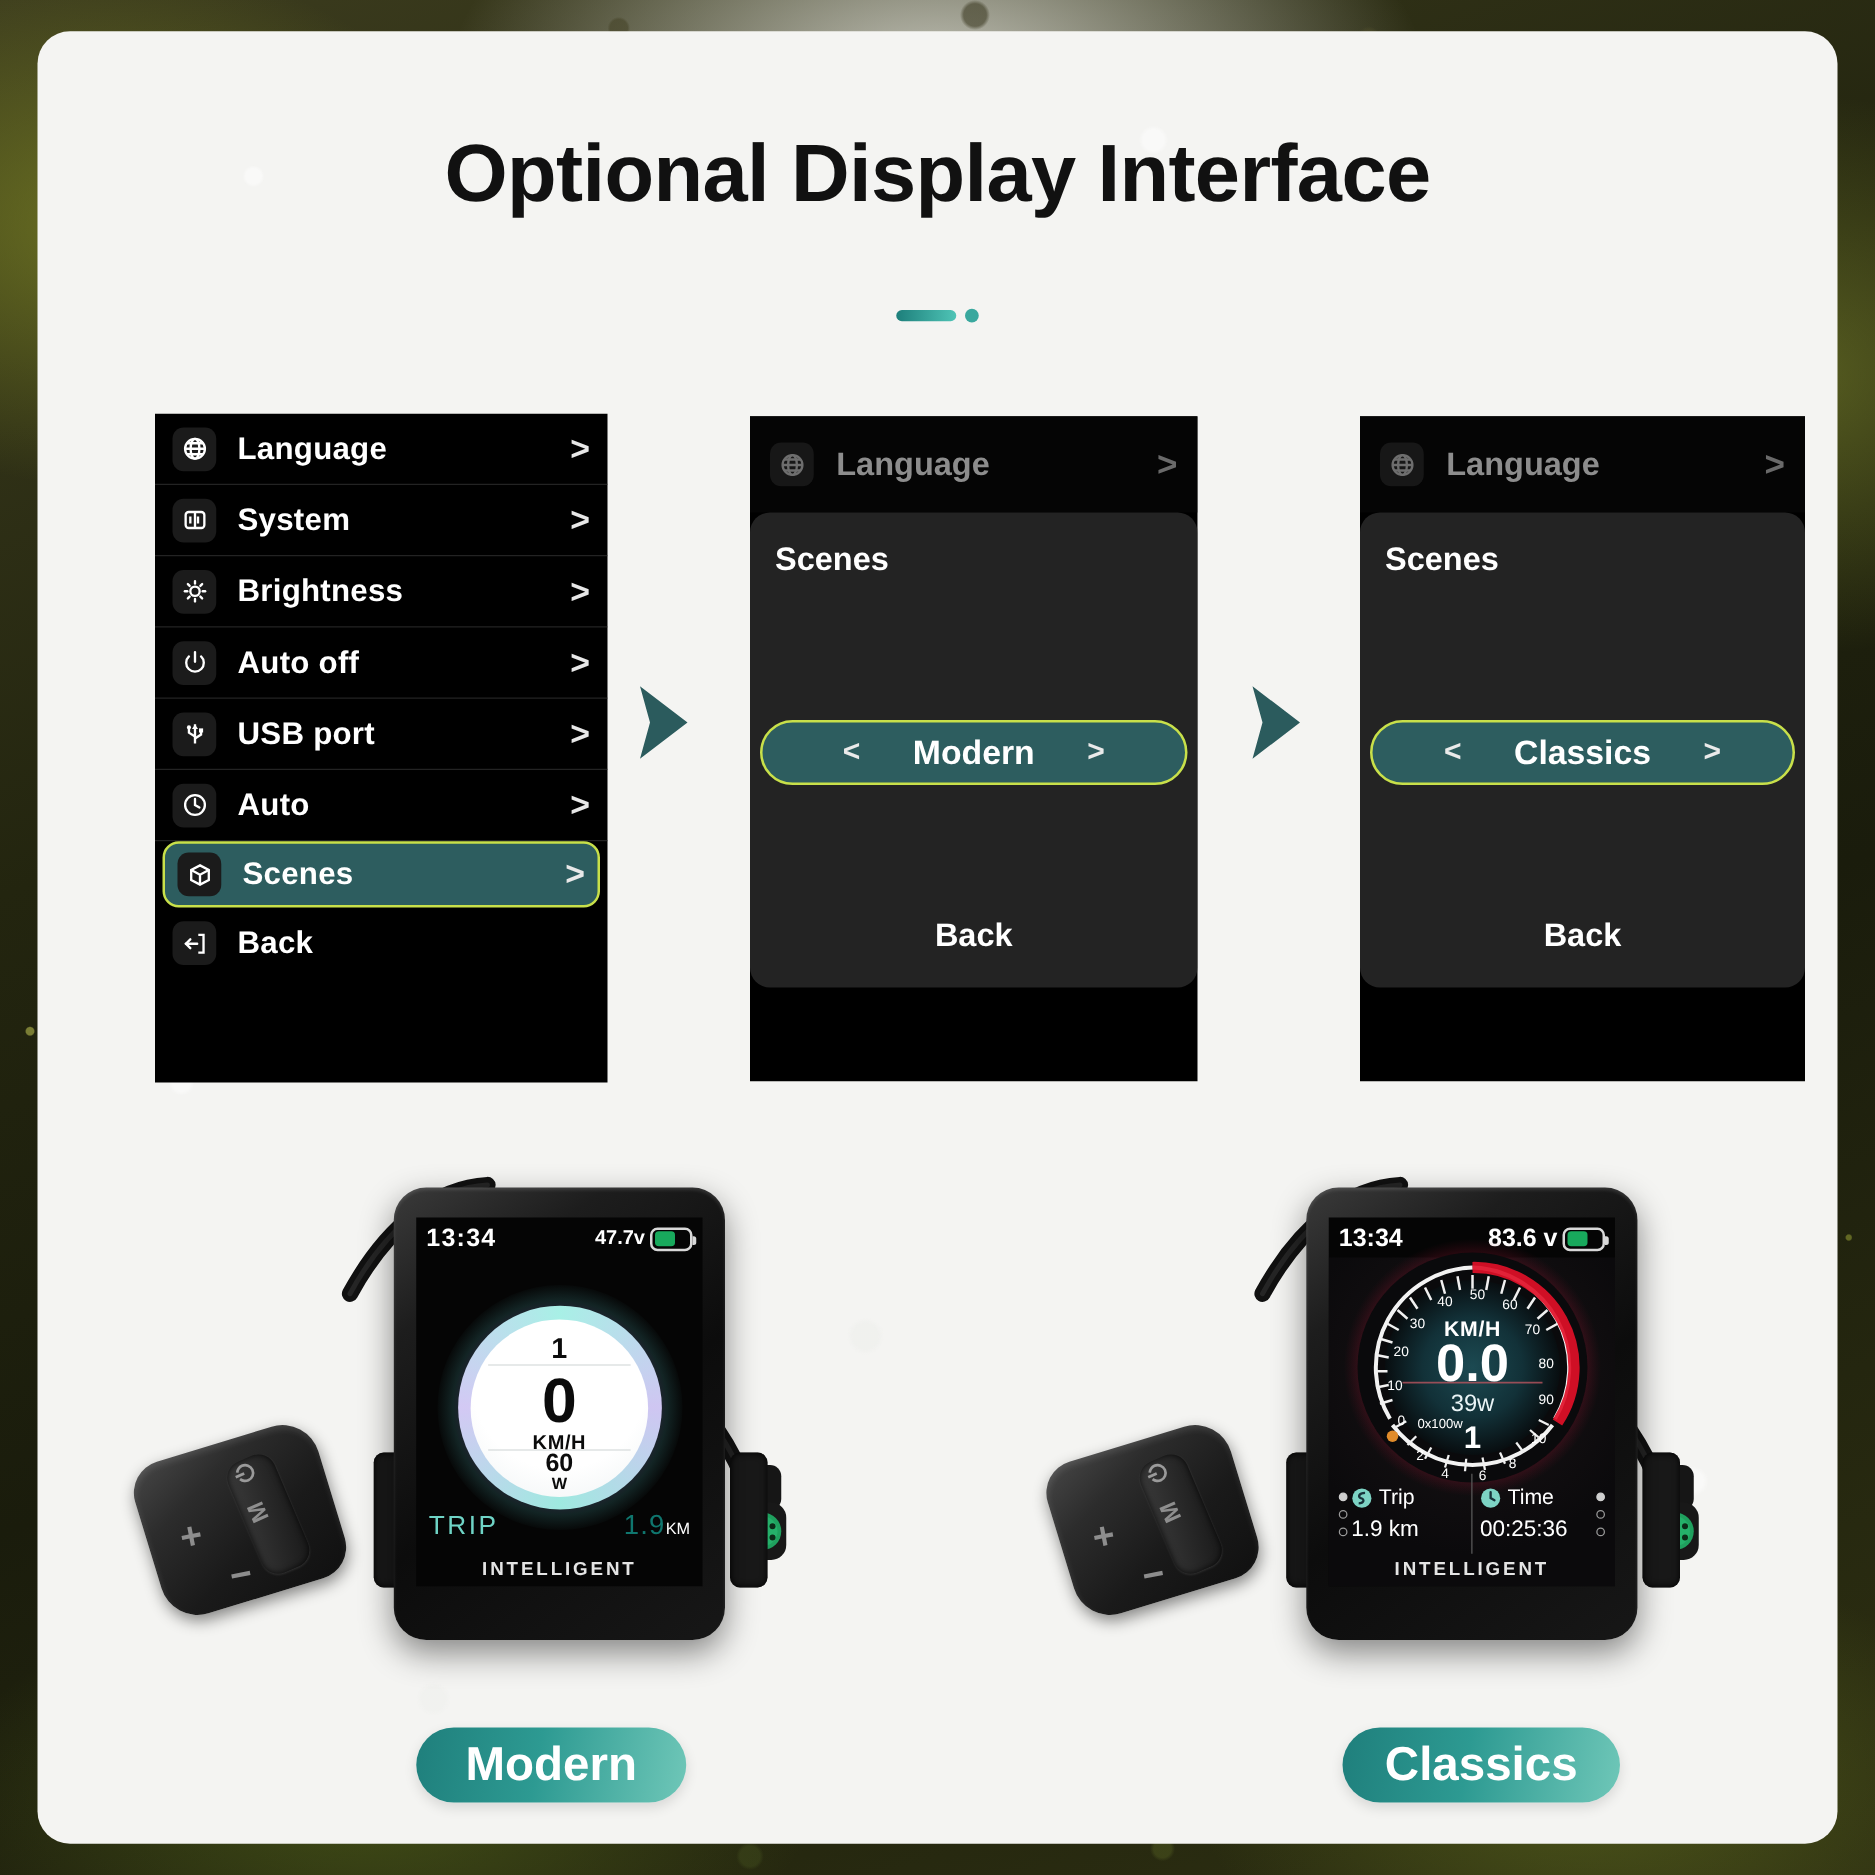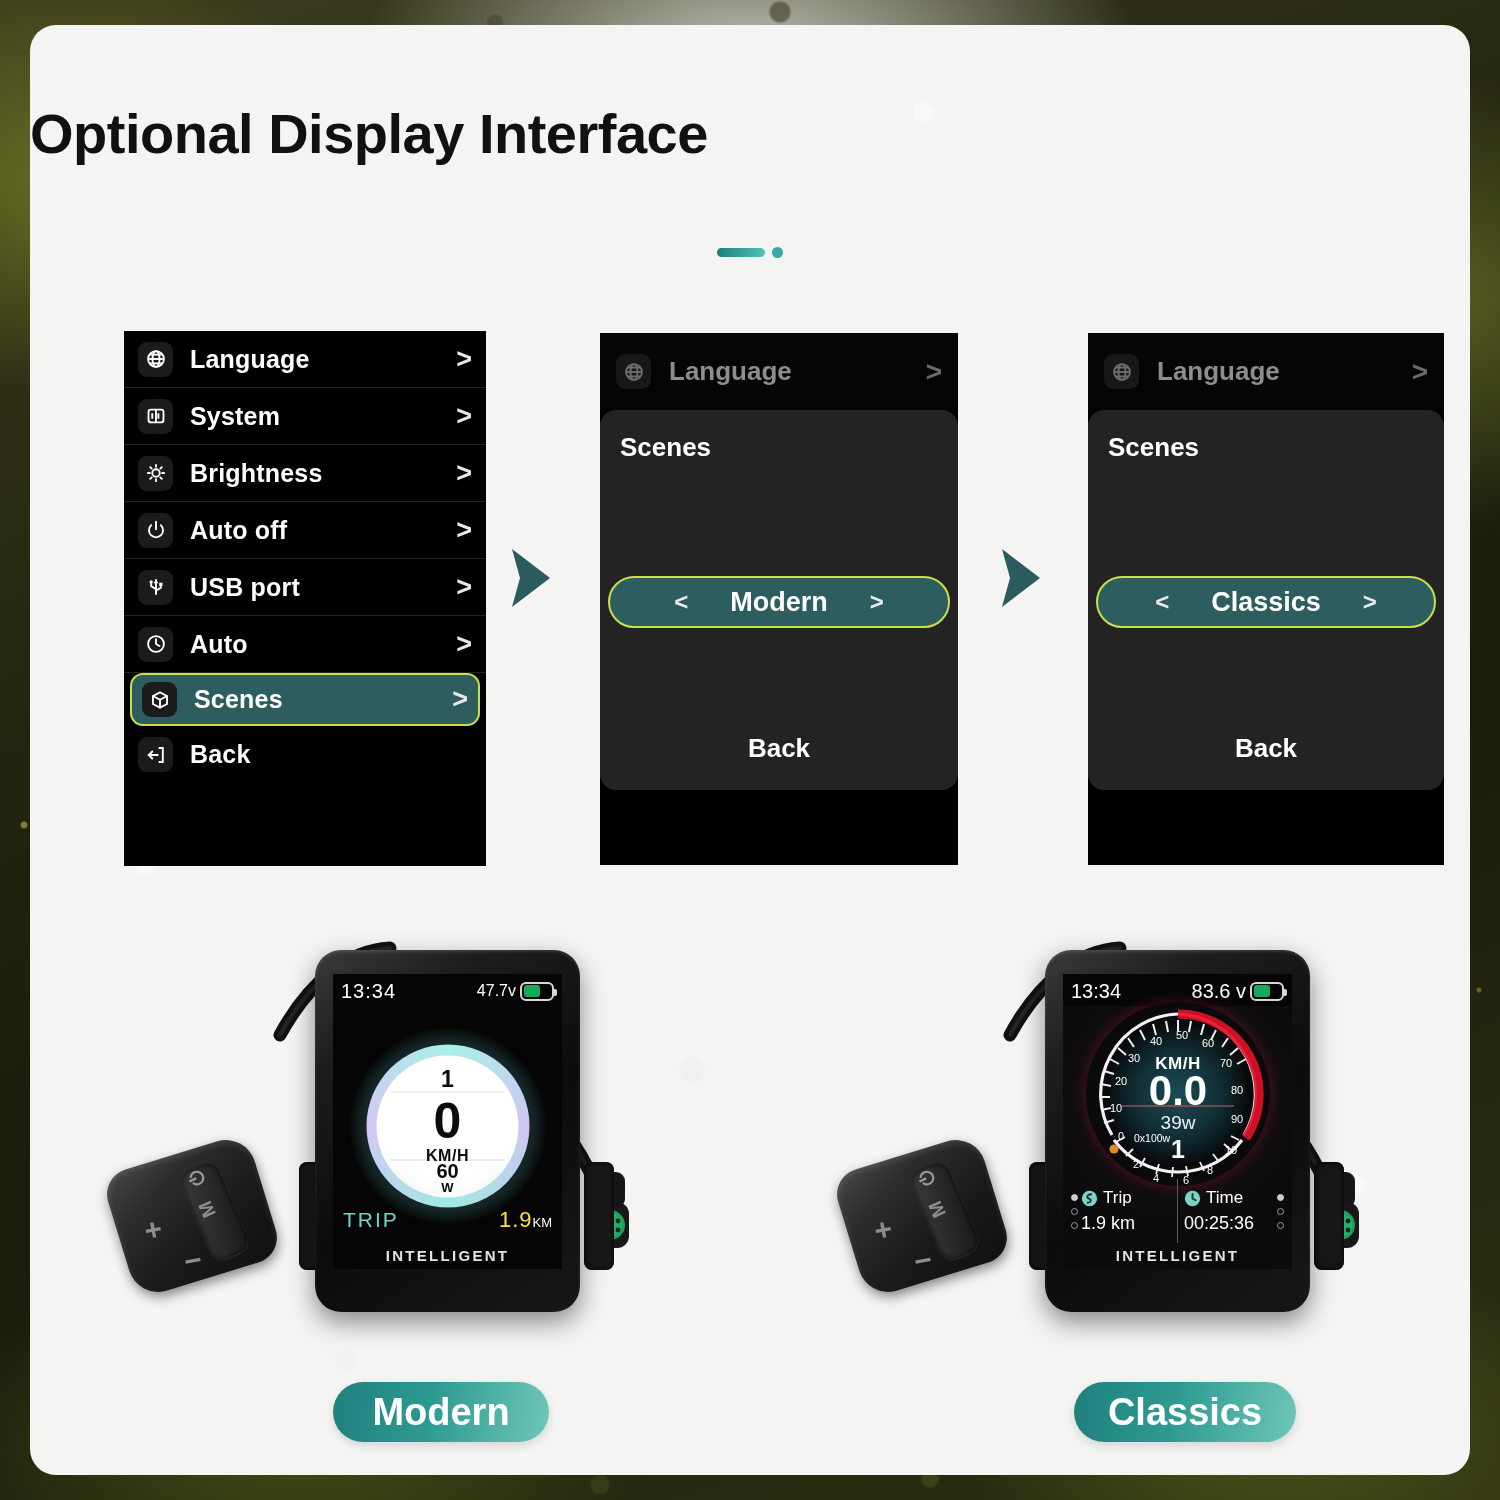--- a/index.html
+++ b/index.html
@@ -54,22 +54,22 @@
       radial-gradient(circle at 84% 34%, rgba(230,232,228,.7) 0 9px, transparent 13px),
       radial-gradient(circle at 8% 58%, rgba(255,255,255,.85) 0 7px, transparent 11px),
       radial-gradient(circle at 46% 72%, rgba(232,234,230,.6) 0 10px, transparent 15px),
       radial-gradient(circle at 92% 80%, rgba(255,255,255,.8) 0 8px, transparent 12px),
       radial-gradient(circle at 22% 92%, rgba(234,236,232,.6) 0 9px, transparent 14px);
   }
 
   
   #title{
     position:absolute; top:76px; left:0; width:100%;
-    text-align:left;
-    font-size:56px; font-weight:bold; color:#111;
+    text-align:center;
+    font-size:65px; font-weight:bold; color:#111;
     letter-spacing:-.5px;
     font-family:"Liberation Sans", sans-serif;
   }
   #divider{
     position:absolute; top:222px; left:50%; transform:translateX(-50%);
     display:flex; align-items:center; gap:7px;
   }
   #divider .bar{ width:48px; height:9px; border-radius:5px;
     background:linear-gradient(90deg,#1d7f7b,#4fc4b6); }
   #divider .dot{ width:11px; height:11px; border-radius:50%; background:#39a89e; }
@@ -180,21 +180,21 @@
   .bracket{
     position:absolute; width:30px; height:108px; background:#191919;
     border-radius:8px; box-shadow:inset 0 0 6px #000;
   }
   .screen{
     position:absolute; left:18px; top:24px; width:229px; height:295px;
     background:#050505; overflow:hidden;
   }
   .statusbar{
     position:absolute; top:0; left:0; width:100%; height:34px;
-    display:flex; align-items:center; padding:0 8px; color:#fff;
+    display:flex; align-items:center; padding:0 8px; color:#fff;font-weight:bold;
   }
   .batt{
     width:34px; height:19px; border:2px solid #d8d8d8; border-radius:6px;
     position:relative; margin-left:4px; padding:1.5px;
   }
   .batt::after{ content:""; position:absolute; right:-5px; top:5px;
     width:3px; height:7px; background:#d8d8d8; border-radius:0 2px 2px 0; }
   .batt .fill{ height:100%; width:62%; background:#18a95c; border-radius:3px; }
 
   .brand{
@@ -231,21 +231,21 @@
     font-size:20px; font-weight:bold; color:#0b0b0b; line-height:.95; }
   .mdisc .pwu{ position:absolute; top:124px; left:0; width:100%; text-align:center;
     font-size:13px; font-weight:bold; color:#0b0b0b; }
   .mdisc .hl1,.mdisc .hl2{ position:absolute; left:14px; right:14px; height:1px;
     background:#d7dcdd; }
   .mdisc .hl1{ top:36px; } .mdisc .hl2{ top:104px; }
 
   .triprow{ position:absolute; bottom:36px; left:10px; right:10px;
     display:flex; align-items:baseline; }
   .triprow .tlab{ color:#6fd4c6; font-size:21px; letter-spacing:2px; }
-  .triprow .tval{ margin-left:auto; color:#fde047; font-size:22px; letter-spacing:1px; }
+  .triprow .tval{ margin-left:auto; color:#0f766e; font-size:22px; letter-spacing:1px; }
   .triprow .tunit{ color:#fff; font-size:13px; margin-left:0; }
 
   
   .cscreen-inner{ position:absolute; inset:0; top:32px;
     background:radial-gradient(circle at 50% 36%, #1a1416 0%, #0b0a0c 70%); }
   .cdial{ position:absolute; left:50%; top:120px; transform:translate(-50%,-50%);
     width:208px; height:208px; }
   .cinfo{ position:absolute; left:5px; right:5px; bottom:24px; height:68px;
     display:flex; color:#fff; }
   .cinfo .col{ flex:1; display:flex; flex-direction:column; justify-content:center; }

